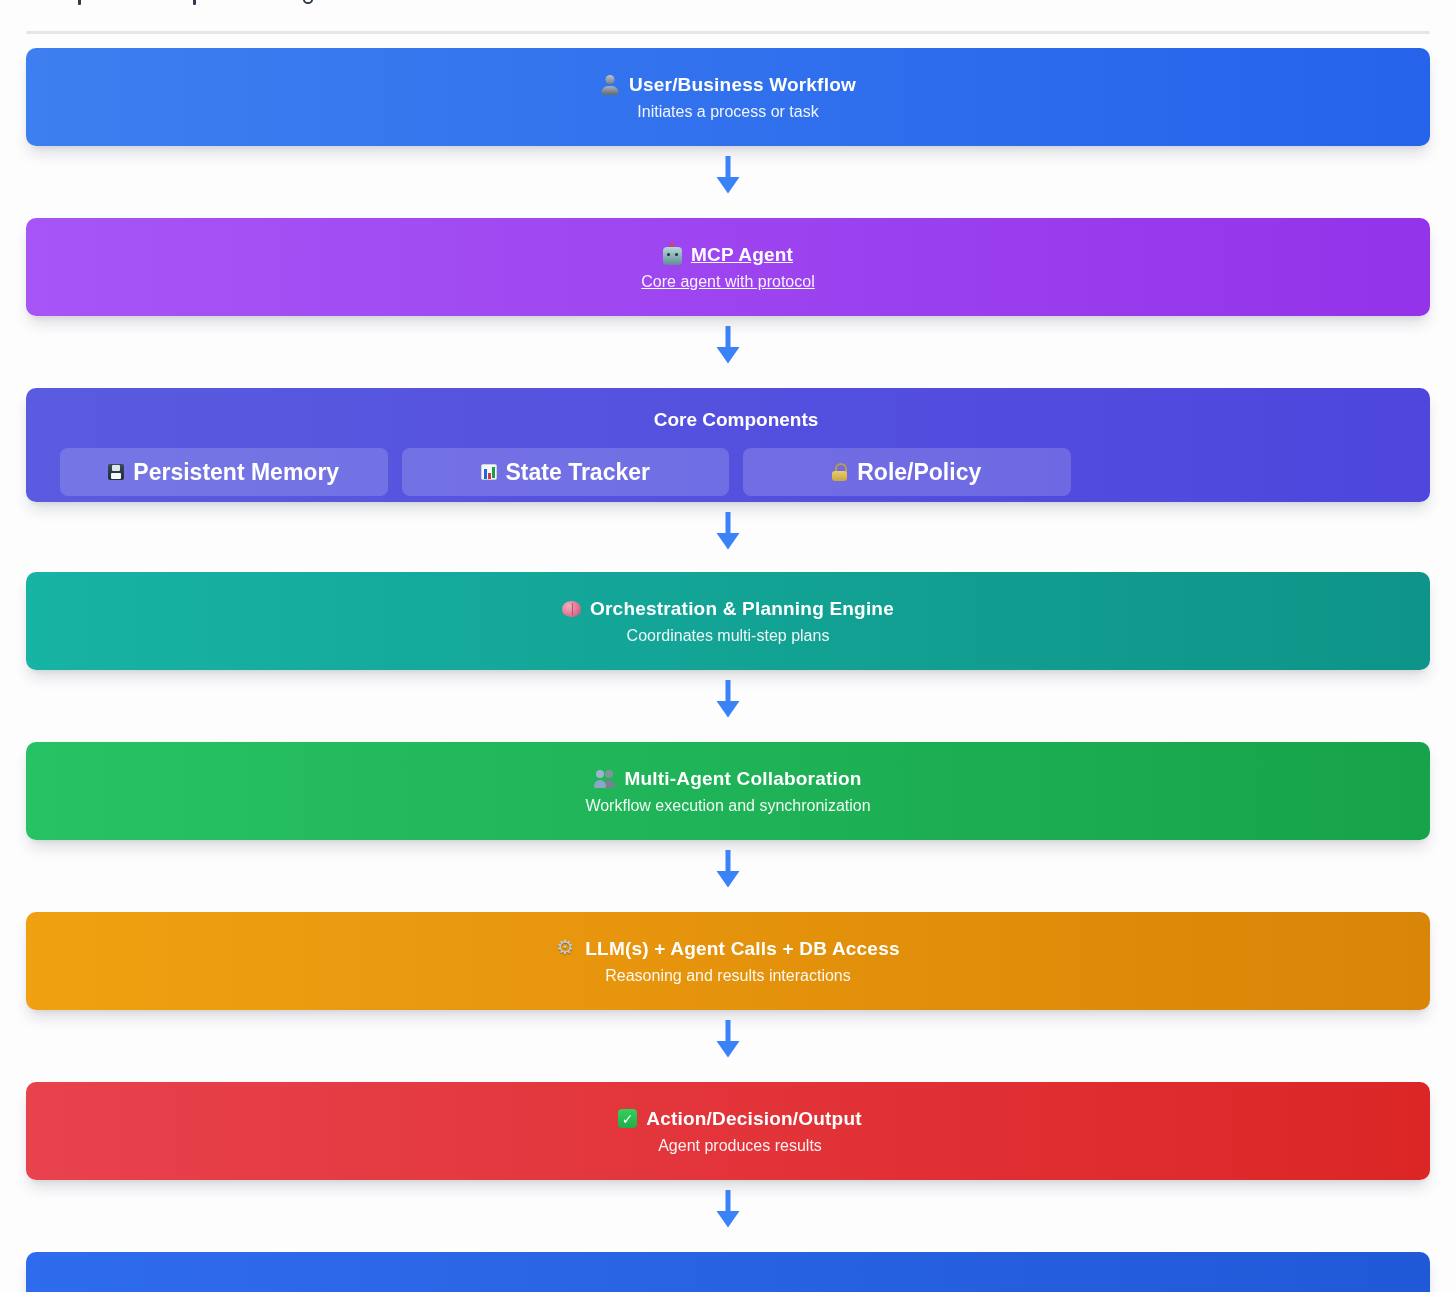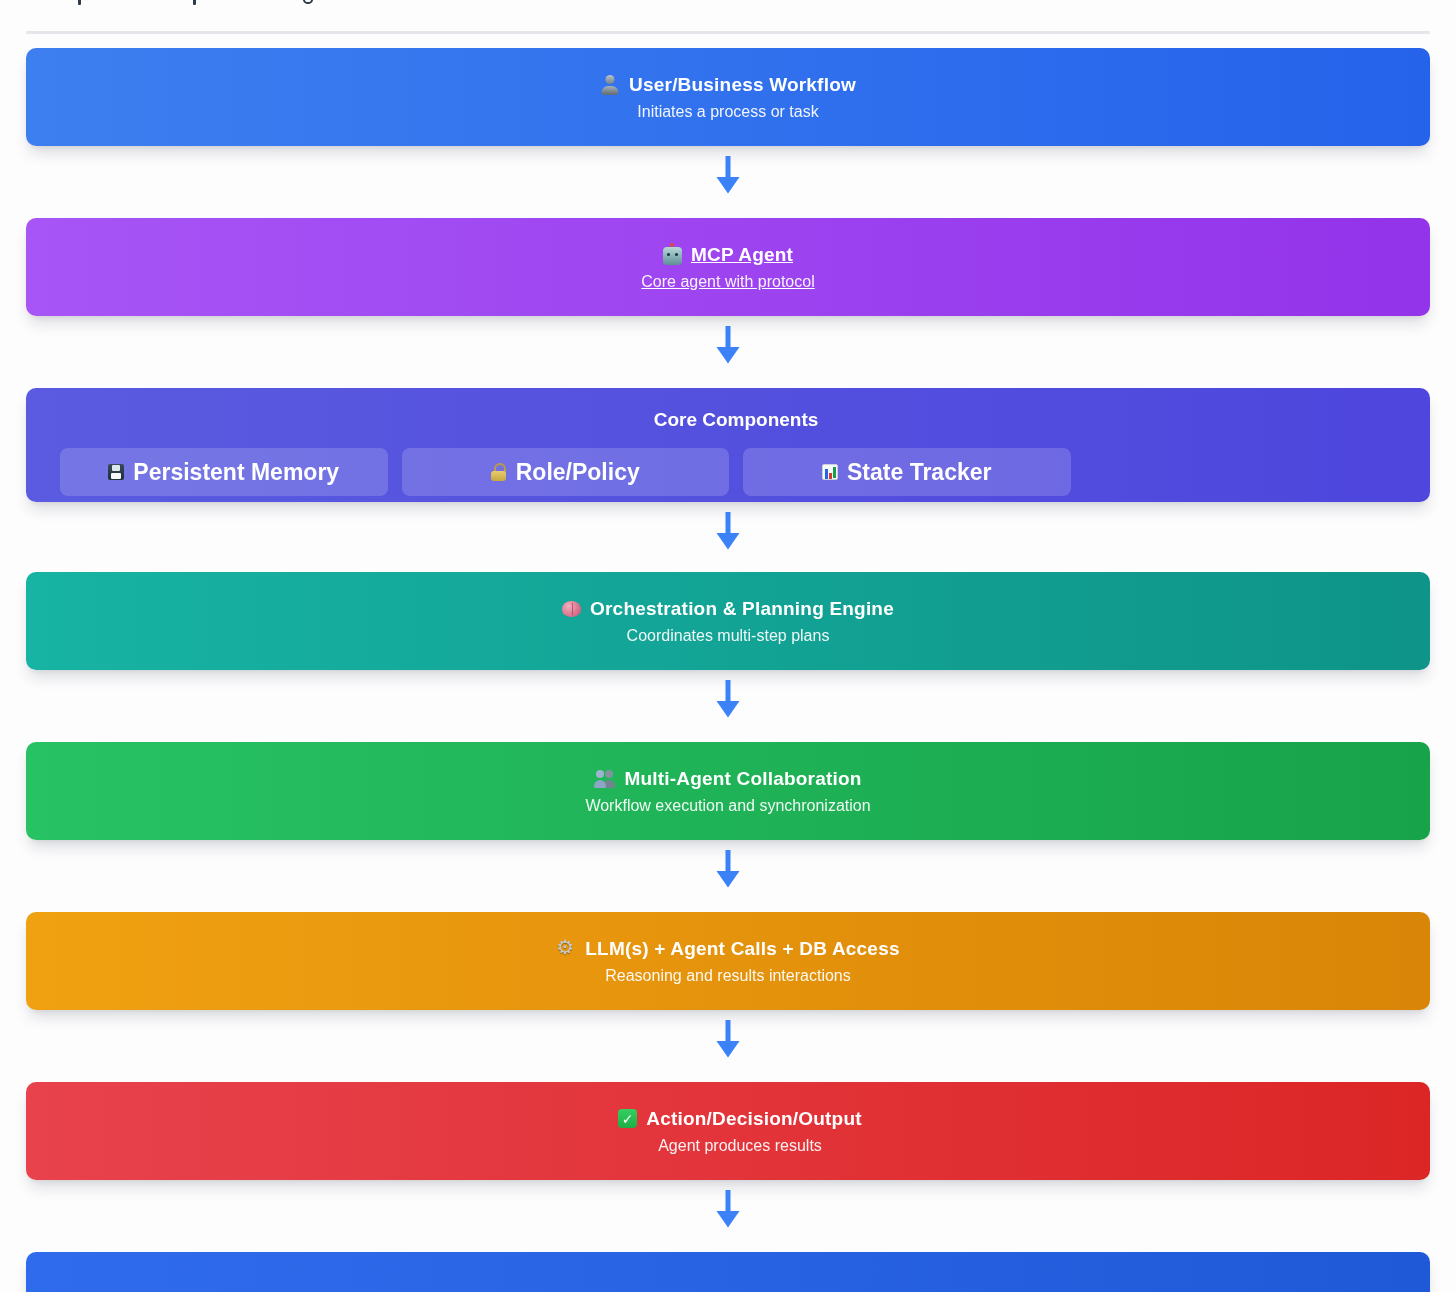--- a/index.html
+++ b/index.html
@@ -154,27 +154,27 @@
   </div>
 
   <section class="node node-core" style="background: linear-gradient(90deg, rgb(90, 91, 224), rgb(78, 70, 221));">
     <div class="core-title">Core Components</div>
     <div class="chips">
       <div class="chip">
         <span class="icon i-floppy"></span>
         <span>Persistent Memory</span>
       </div>
       <div class="chip">
+        <span class="icon i-chart"></span>
+        <span>State Tracker</span>
+      </div>
+      <div class="chip">
         <span class="icon i-lock"></span>
         <span>Role/Policy</span>
       </div>
-      <div class="chip">
-        <span class="icon i-chart"></span>
-        <span>State Tracker</span>
-      </div>
     </div>
   </section>
 
   <div class="gap">
     <svg width="26" height="38" viewBox="0 0 26 38" fill="currentColor">
       <rect x="10.5" y="0" width="5" height="23"></rect>
         <path d="M1.5 21 L24.5 21 L13 37.5 Z"></path>
     </svg>
   </div>
 

